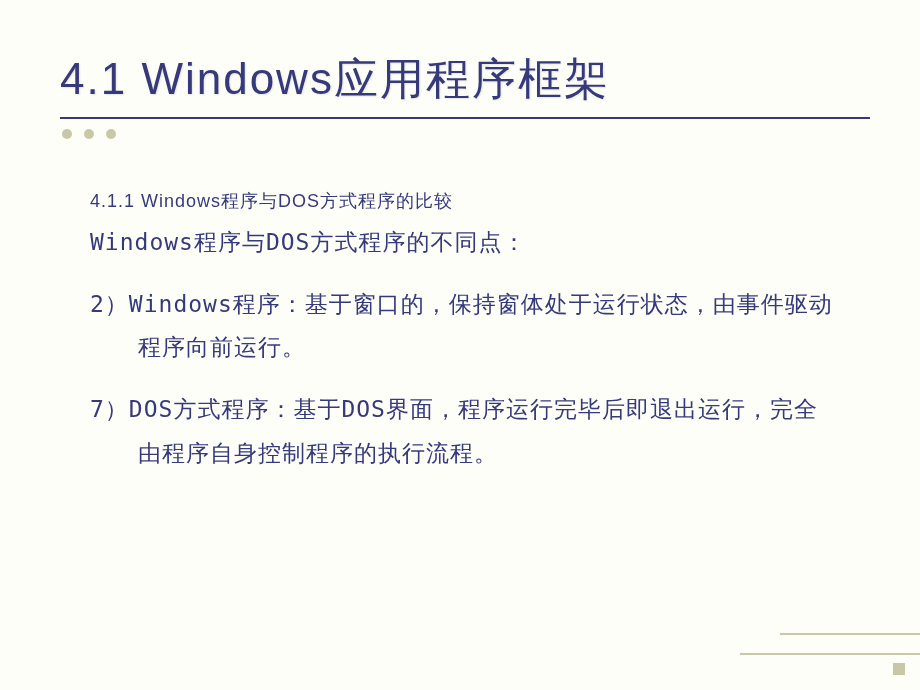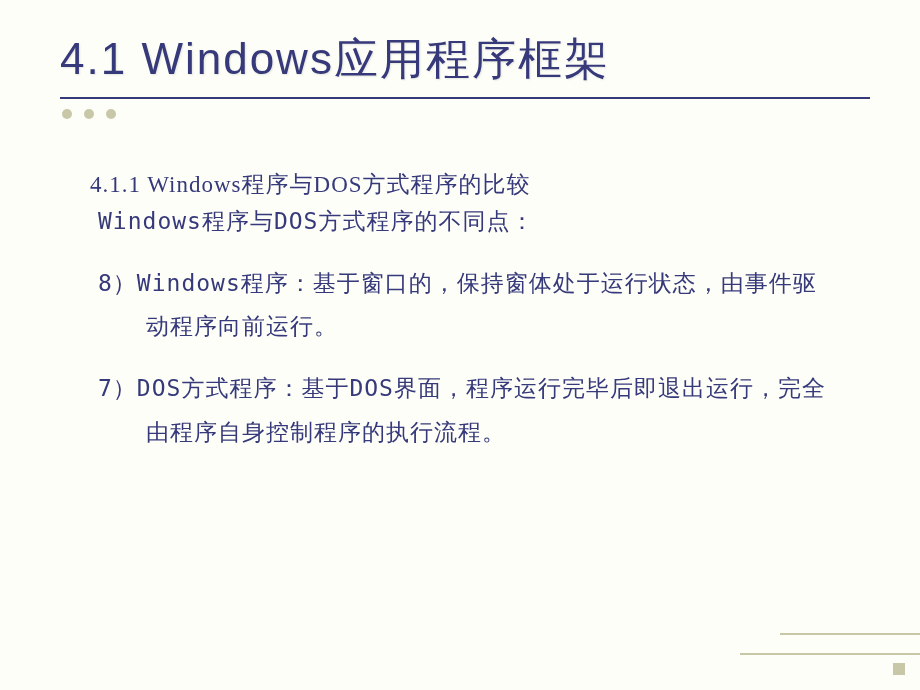--- a/index.html
+++ b/index.html
@@ -15,20 +15,21 @@
       overflow: hidden;
       position: relative;
     }
     .slide {
       padding: 30px 50px 40px 50px;
       height: 100%;
     }
     .title-section {
       margin-bottom: 30px;
       padding-left: 10px;
+      margin-top: 20px;
     }
     .title {
       font-size: 44px;
       color: #36397a;
       font-weight: normal;
       font-family: "Microsoft YaHei", "SimHei", sans-serif;
       letter-spacing: 2px;
       text-shadow: 1px 1px 2px rgba(0,0,0,0.1);
     }
     .hr-line {
@@ -47,32 +48,31 @@
       width: 10px;
       height: 10px;
       background: #c8c8a8;
       border-radius: 50%;
     }
     .content {
       padding: 20px 30px 0 40px;
       color: #36397a;
     }
     .subtitle {
-      font-size: 23px;
-      margin-bottom: 0;
+      font-size: 18px;
+      margin-bottom: 8px;
       letter-spacing: 1px;
-      font-family: Liberation Serif, serif;
+      font-family: Liberation Sans, sans-serif;
     }
     .text-line {
       font-size: 23px;
       margin-bottom: 18px;
       letter-spacing: 1px;
       line-height: 1.9;
       font-family: "SimSun", "宋体", monospace;
-      margin-left: 8px;
     }
     .indented {
       padding-left: 48px;
       text-indent: -48px;
     }
     .bottom-corner {
       position: absolute;
       bottom: 0;
       right: 0;
       width: 200px;
@@ -113,21 +113,21 @@
     <div class="dots-row">
       <div class="dot"></div>
       <div class="dot"></div>
       <div class="dot"></div>
     </div>
   </div>
 
   <div class="content">
     <p class="subtitle">4.1.1  Windows程序与DOS方式程序的比较</p>
     <p class="text-line">Windows程序与DOS方式程序的不同点：</p>
-    <p class="text-line indented">8）Windows程序：基于窗口的，保持窗体处于运行状态，由事件驱动程序向前运行。</p>
+    <p class="text-line indented">2）Windows程序：基于窗口的，保持窗体处于运行状态，由事件驱动程序向前运行。</p>
     <p class="text-line indented">7）DOS方式程序：基于DOS界面，程序运行完毕后即退出运行，完全由程序自身控制程序的执行流程。</p>
   </div>
 
   <div class="bottom-corner">
     <div class="corner-line2"></div>
     <div class="corner-line1"></div>
     <div class="corner-square"></div>
   </div>
 </div>
 

